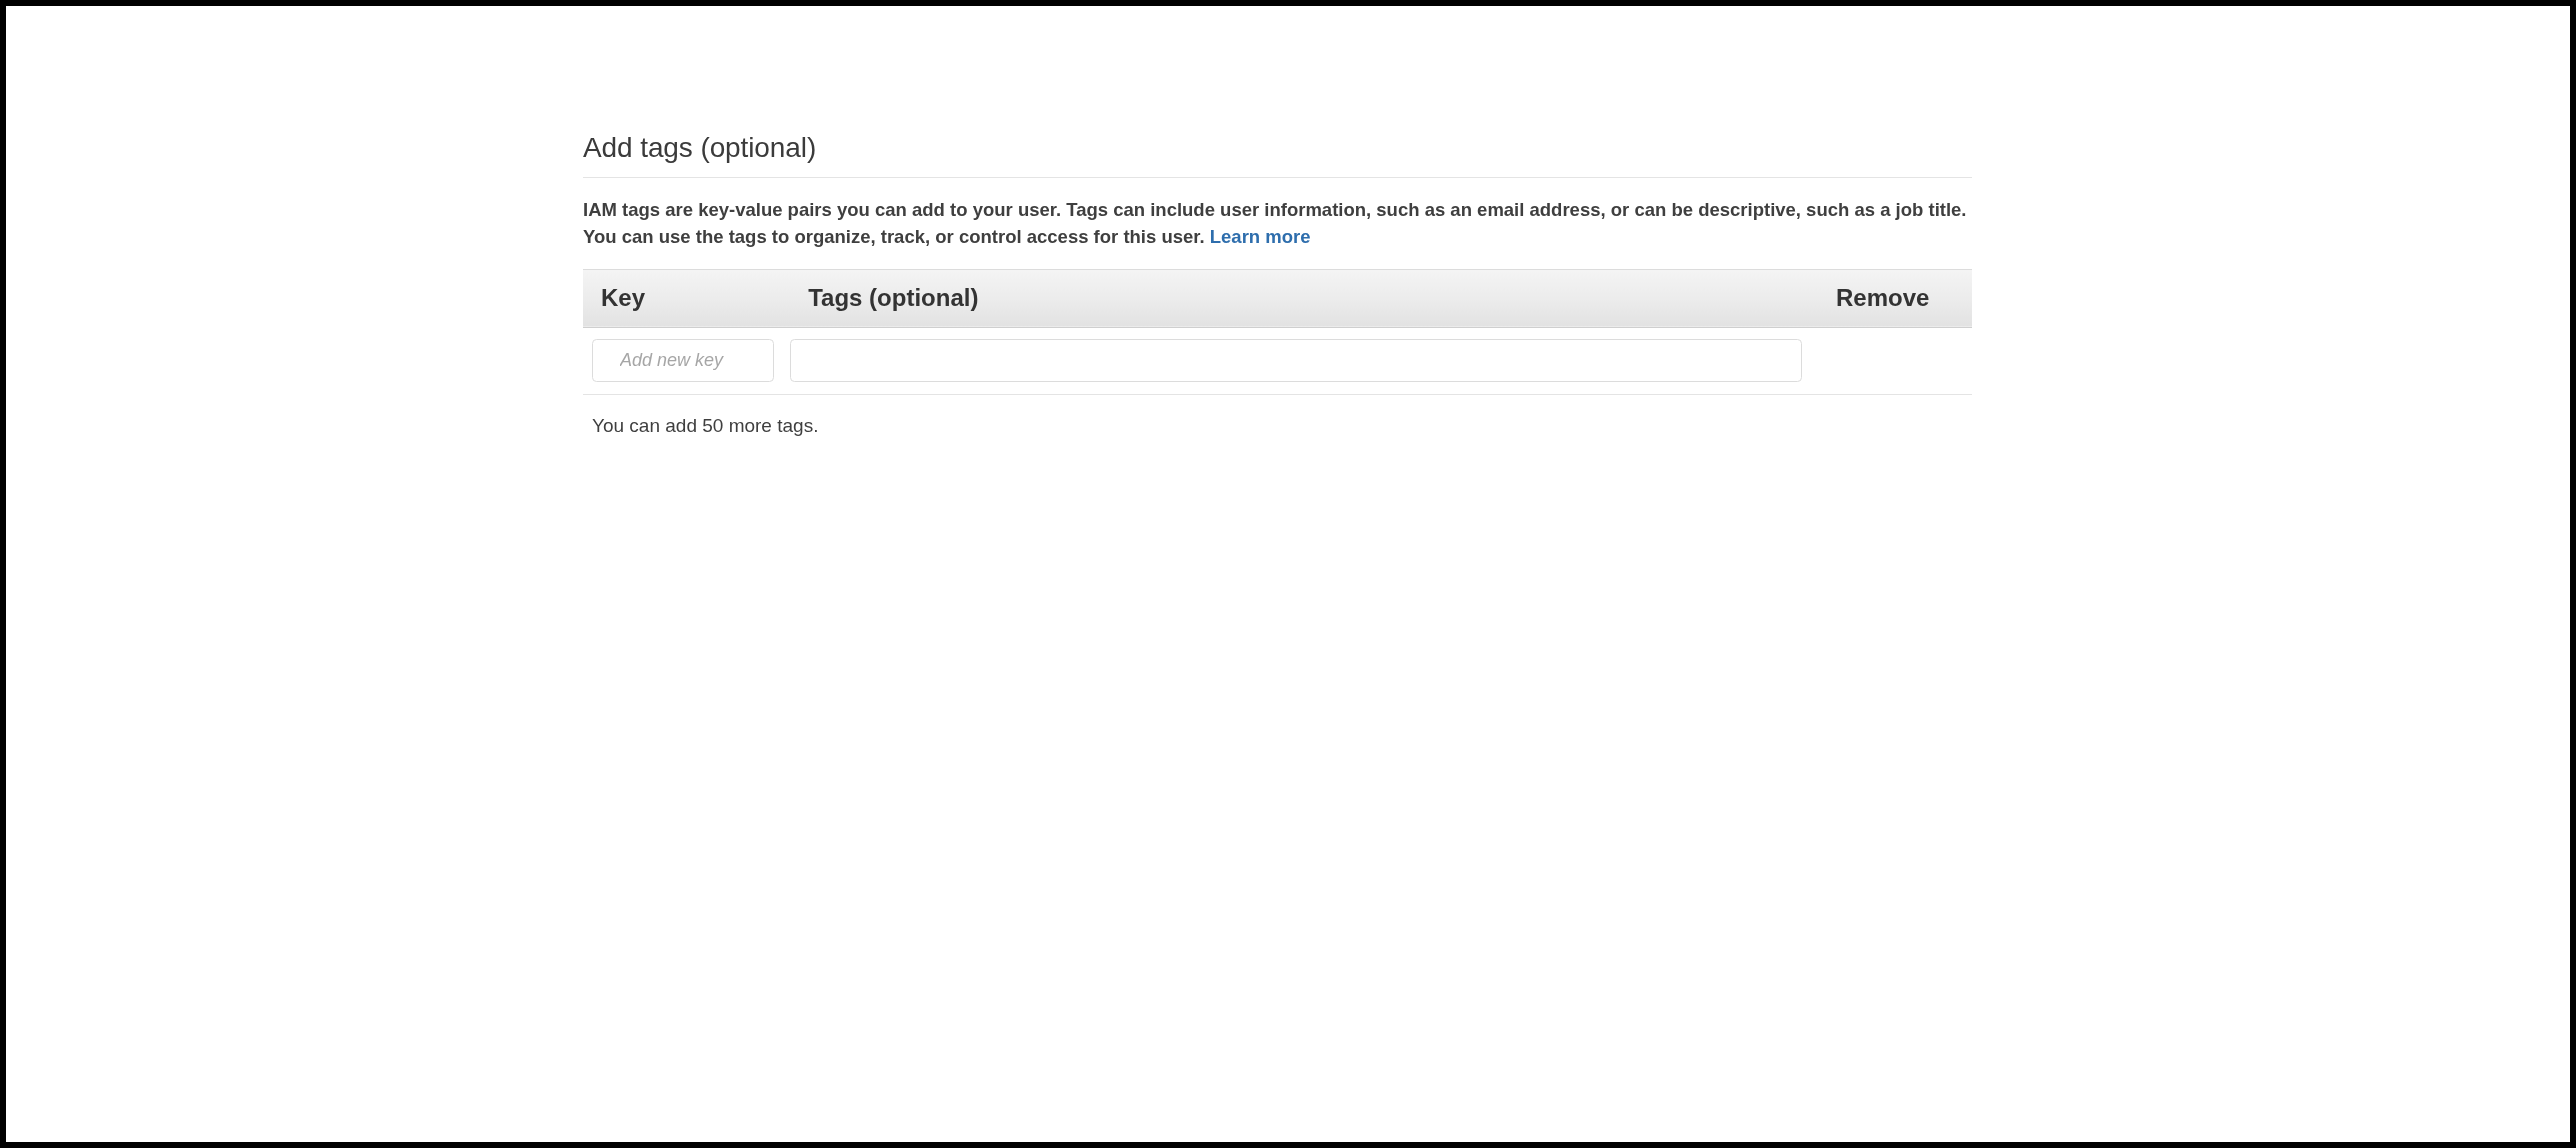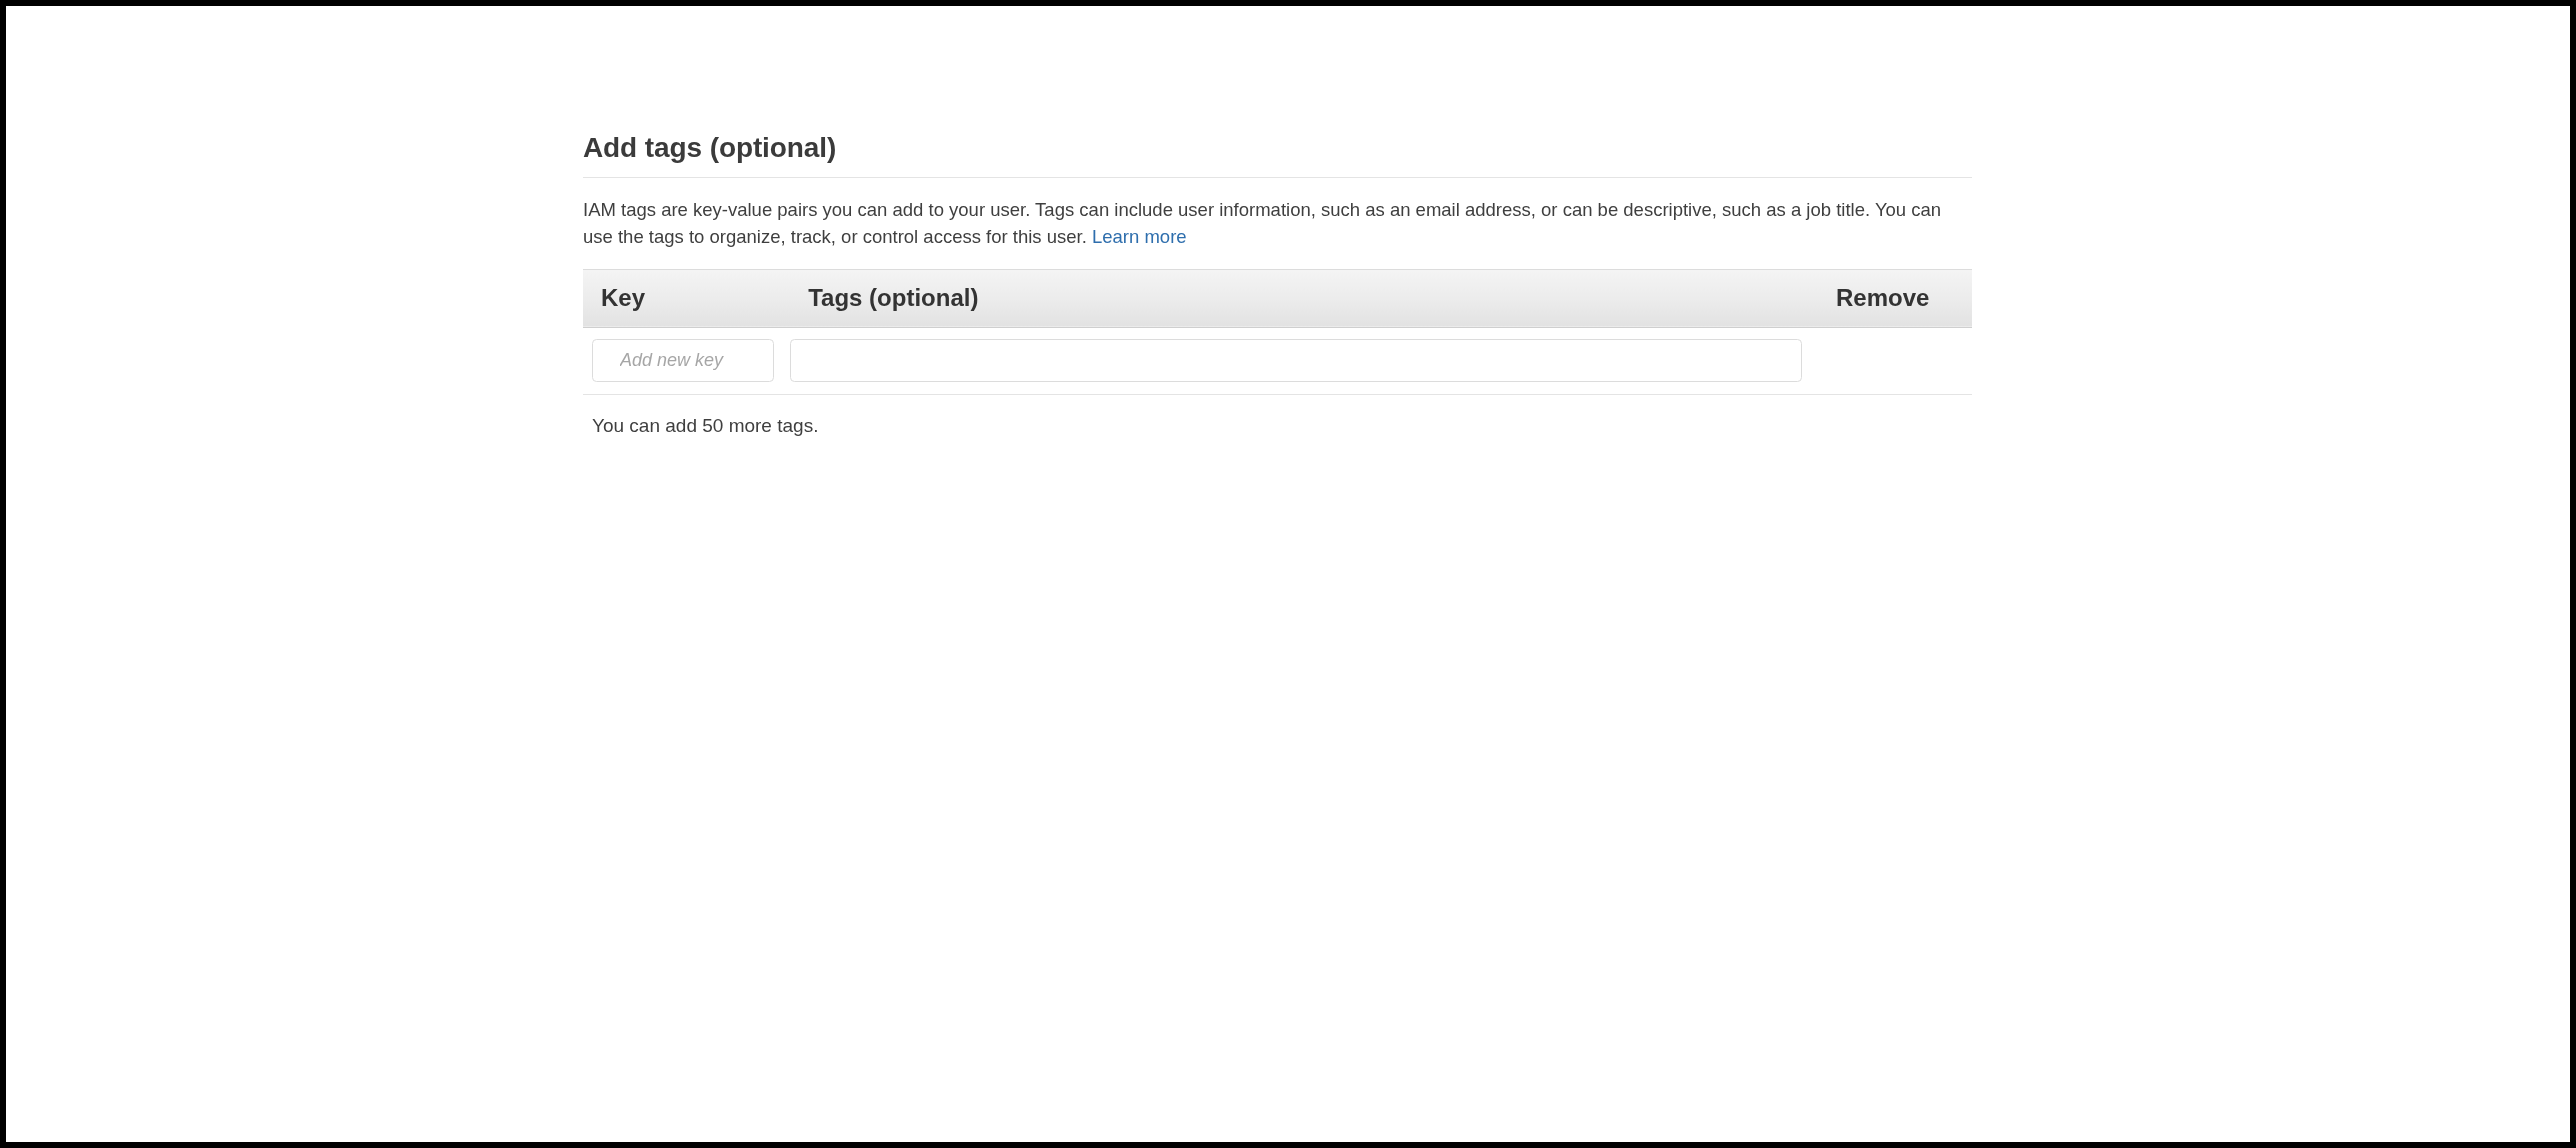--- a/index.html
+++ b/index.html
@@ -70,32 +70,33 @@
     color: #ffffff;
   }
 
   
   .section {
     position: absolute;
     left: 577px; top: 126px; width: 1389px;
   }
   .section-title {
     font-size: 28px;
-    font-weight: 700;
+    font-weight: 400;
     color: #3b3b3b;
     padding-bottom: 12.6px;
     border-bottom: 0.9px solid #e4e4e4;
     letter-spacing: -0.1px;
   }
   .section-desc {
     margin-top: 18px;
     font-size: 18.5px;
     line-height: 1.47;
     color: #3f3f3f;
     max-width: 1385px;
+    font-weight: bold;
   }
   .link {
     color: #2e6ead;
     text-decoration: none;
     cursor: pointer;
   }
 
   
   .tags-table {
     margin-top: 19px;

